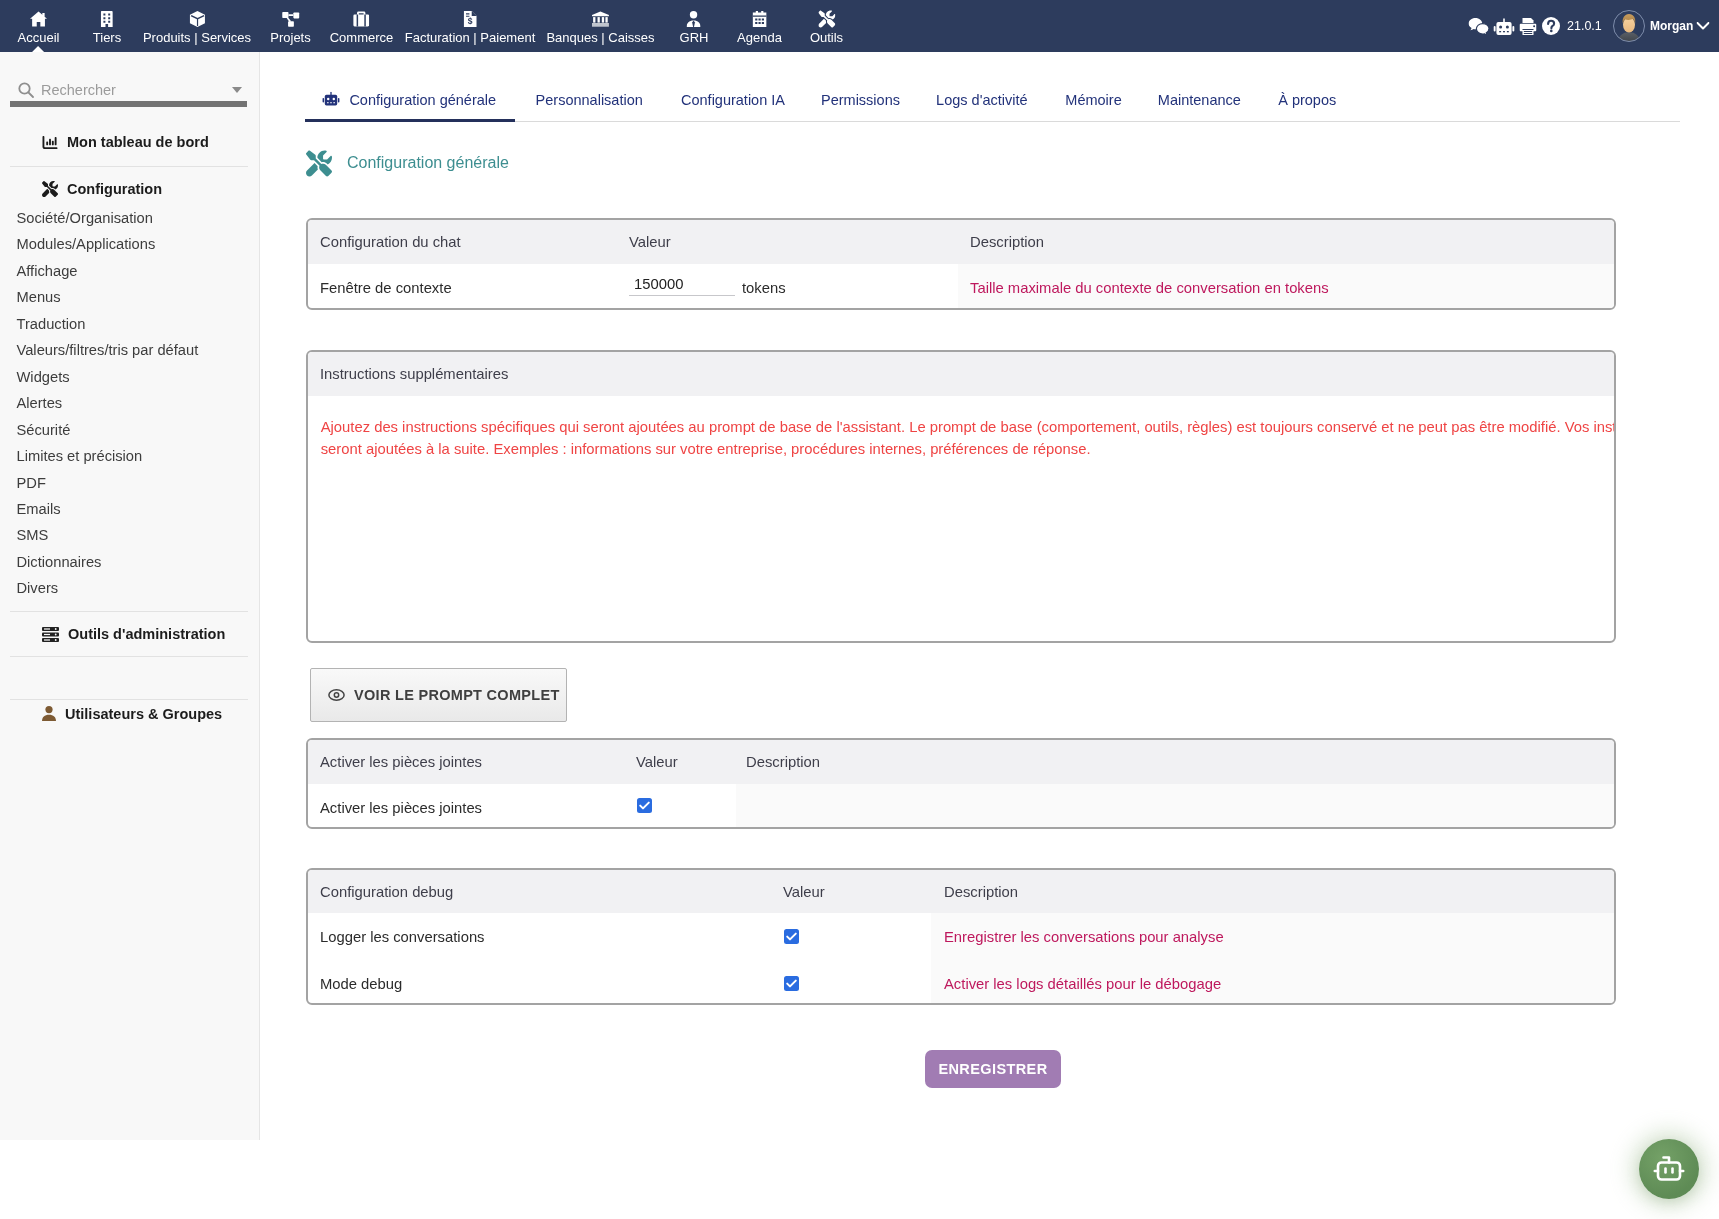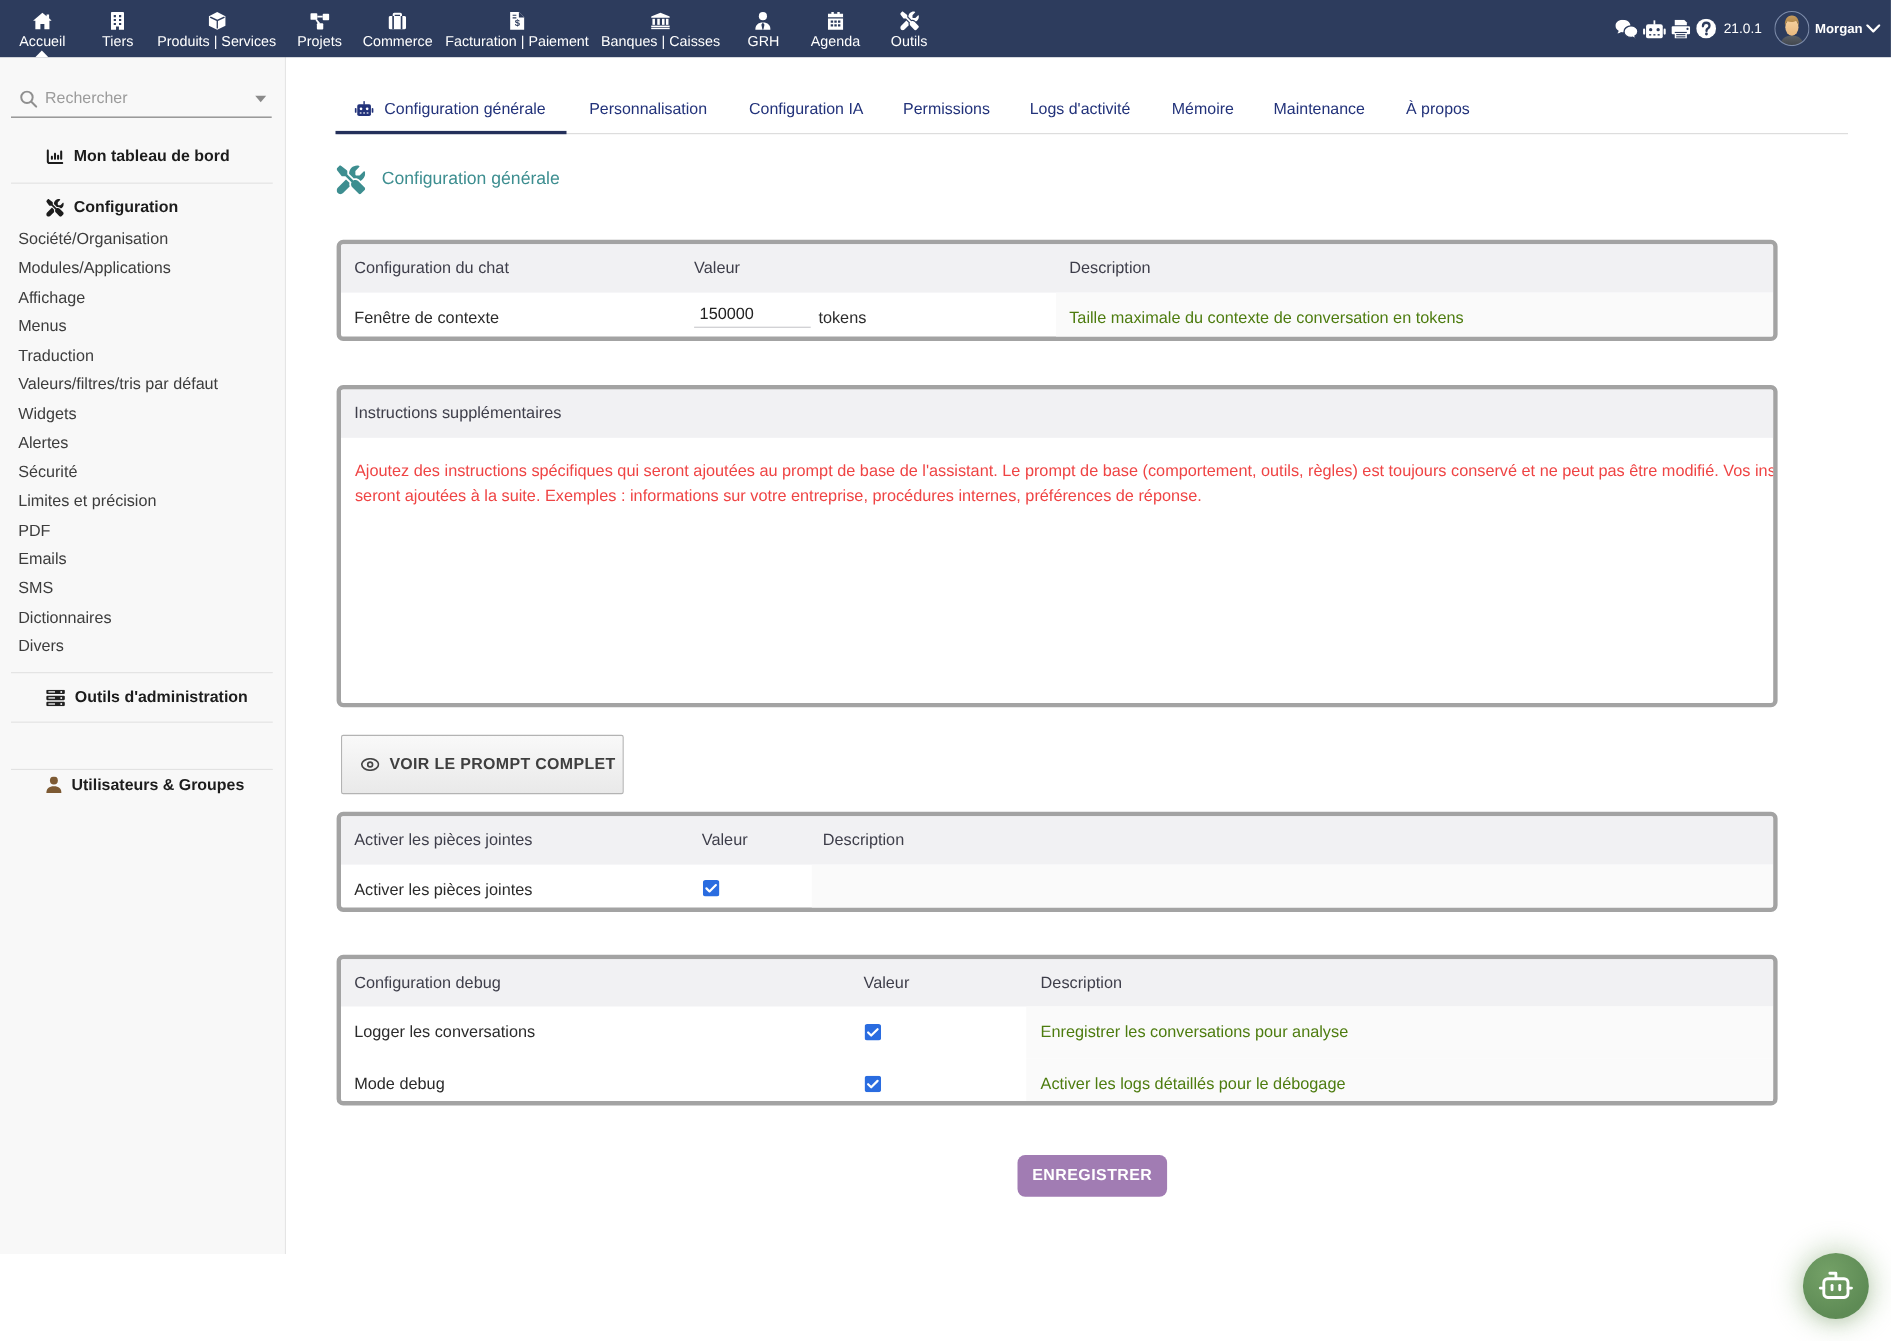--- a/index.html
+++ b/index.html
@@ -11,45 +11,45 @@
 .topnav { position:absolute; left:0; top:0; width:1719px; height:52px; background:#2d3c5d; z-index:5; }
 .tn { position:absolute; top:0; height:52px; color:#fff; text-align:center; transform:translateX(-50%); white-space:nowrap; }
 .tn .ic { display:block; margin:10px auto 0; height:18px; }
 .tn .lb { display:block; font-size:13px; margin-top:2px; }
 .tn.active .caret { position:absolute; left:50%; bottom:0; margin-left:-6px; width:0; height:0; border-left:6px solid transparent; border-right:6px solid transparent; border-bottom:6px solid #fff; }
 .rico { position:absolute; top:0; height:52px; display:flex; align-items:center; transform:translateX(-50%); }
 .rtxt { position:absolute; top:0; height:52px; display:flex; align-items:center; color:#fff; font-size:13.5px; }
 
 
 .sidebar { position:absolute; left:0; top:52px; width:260px; height:1088px; background:#f8f8f8; border-right:1px solid #e5e5e5; }
-.search { position:absolute; left:10px; width:237px; top:24px; height:31px; border-bottom:1px solid #737373; }
+.search { position:absolute; left:10px; width:237px; top:24px; height:31px; border-bottom:6px solid #737373; }
 .search svg { position:absolute; left:8px; top:6px; }
 .search .ph { position:absolute; left:31px; top:6px; font-size:14.5px; color:#9b9b9b; }
 .search .car { position:absolute; right:5px; top:11px; width:0; height:0; border-left:5px solid transparent; border-right:5px solid transparent; border-top:6px solid #8a8a8a; }
 .shead { position:absolute; left:17px; display:flex; align-items:center; gap:9px; font-weight:bold; font-size:14.5px; color:#1c1c1c; white-space:nowrap;padding-left:25px; }
 .ssep { position:absolute; left:10px; width:238px; height:1px; background:#e2e2e2; }
 .sitems { position:absolute; left:16.5px; top:153px; font-size:14.7px; color:#3d3d3d; line-height:26.45px; white-space:nowrap; }
 
 
 .tabline { position:absolute; left:306px; top:121px; width:1374px; height:1px; background:#dadada; }
 .tab { position:absolute; top:92px; color:#22327a; font-size:14.5px; white-space:nowrap; z-index:2; }
 .tabualine { position:absolute; left:305px; top:119px; width:210px; height:3px; background:#24305b; z-index:3; }
 .tabico { position:absolute; left:321.8px; top:91px; z-index:2; }
 
 .htitle { position:absolute; left:306px; top:149px; height:28px; display:flex; align-items:center; color:#3d8e90; }
 .htitle svg { margin-right:15px; }
 .htitle .t { font-size:16px; }
 
-.tbl { position:absolute; left:306px; width:1310px; border:4px solid #a3a3a3; border-radius:6px; background:#fff; overflow:hidden; }
+.tbl { position:absolute; left:306px; width:1310px; border:2px solid #a3a3a3; border-radius:6px; background:#fff; overflow:hidden; }
 .hd { background:#f1f1f3; height:44px; position:relative; color:#3e3e4a; font-size:14.8px; }
 .hd span, .row span { position:absolute; top:50%; transform:translateY(-50%); white-space:nowrap; }
 .row { height:47px; position:relative; font-size:14.8px; color:#2b2b2b; }
 .row .descbg { position:absolute; top:0; bottom:0; right:0; background:#fafafa; }
 .row .bline { position:absolute; left:0; bottom:0; height:1px; background:#e3e3e3; }
-.gray { color:#4d7c0f; }
+.gray { color:#be185d; }
 
 .vbtn { position:absolute; left:310px; top:668px; width:257px; height:54px; background:linear-gradient(#f9f9f9,#e9e9e9); border:1px solid #b3b3b3; border-radius:2px; display:flex; align-items:center; color:#3f3f3f; font-weight:bold; font-size:13.5px; letter-spacing:.3px; }
 .vbtn svg { margin:0 9px 0 17px; } .vbtn span { font-size:14.5px; letter-spacing:.3px; }
 
 .savebtn { position:absolute; left:925px; top:1050px; width:136px; height:38px; background:#a17cb3; border-radius:7px; color:#fff; font-weight:bold; font-size:14.5px; letter-spacing:.4px; display:flex; align-items:center; justify-content:center; }
 
 .fab { position:absolute; left:1639px; top:1139px; width:60px; height:60px; border-radius:50%; background:radial-gradient(circle at 38% 32%, #74a167, #5e8b55 70%); box-shadow:0 0 20px 10px rgba(190,210,180,.45), 0 3px 12px rgba(120,150,110,.35); display:flex; align-items:center; justify-content:center; }
 
 textarea.insarea { position:absolute; left:13px; top:121px; width:1347px; height:159px; border:1px solid #c9c9c9; border-radius:4px; resize:both; font-family:"Liberation Sans",sans-serif; font-size:13px; padding:4px 5px; color:#333; outline:none; }
 textarea.insarea::placeholder { color:#a9a9a9; }

